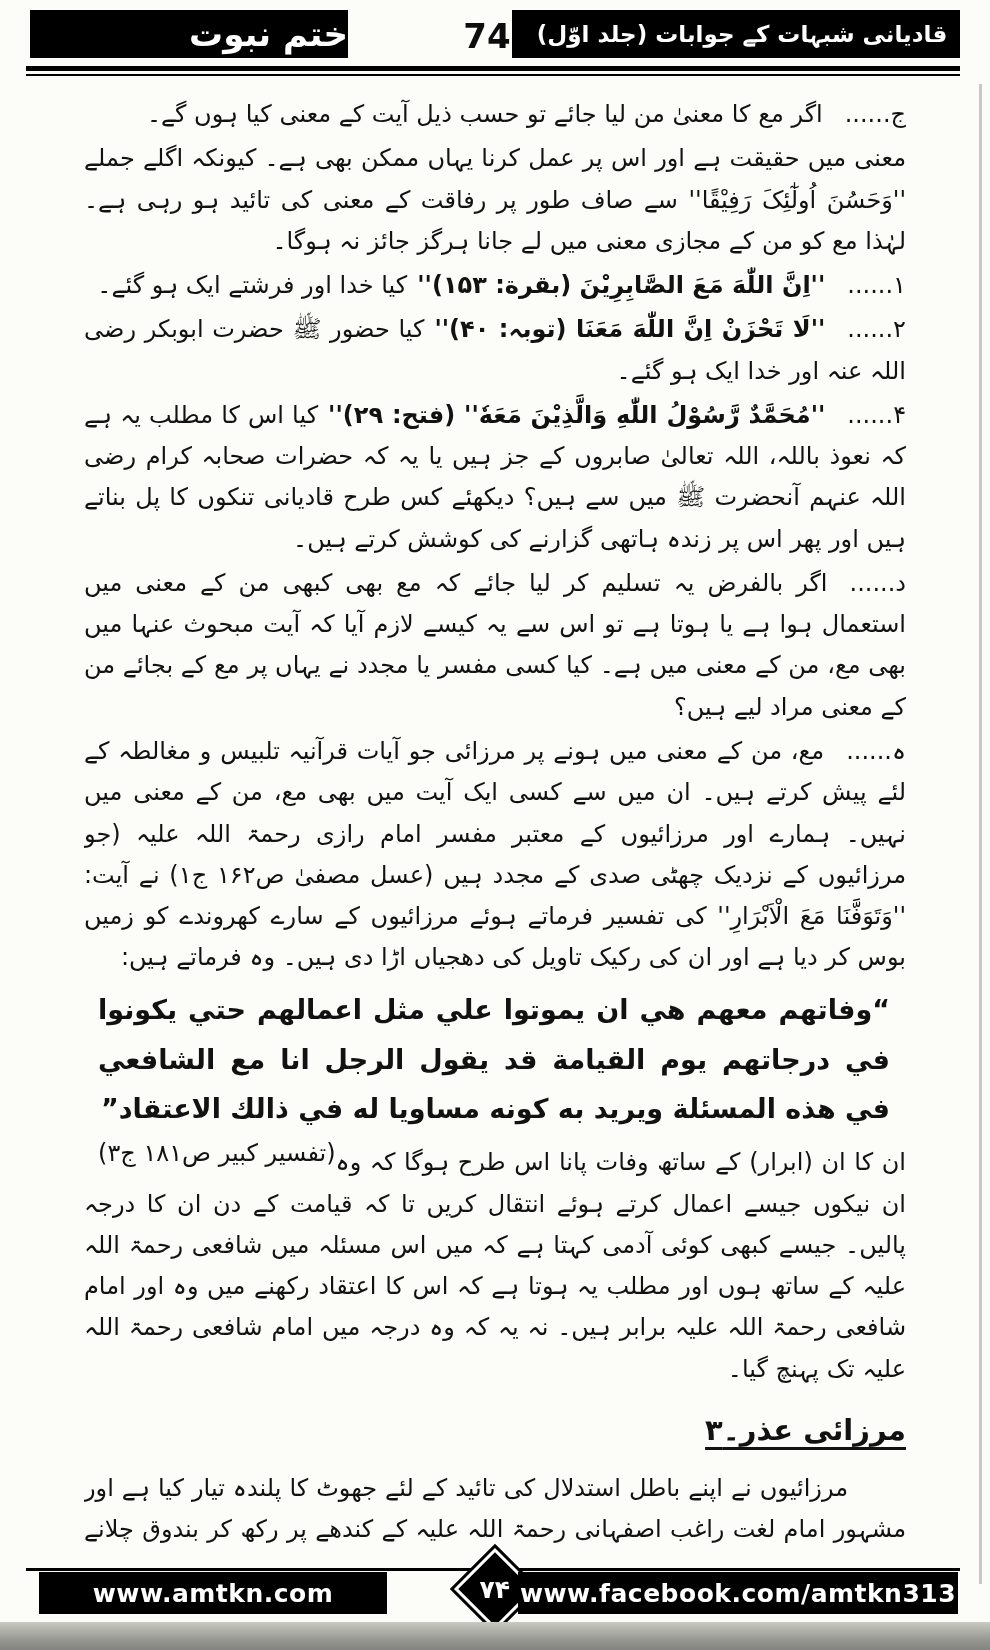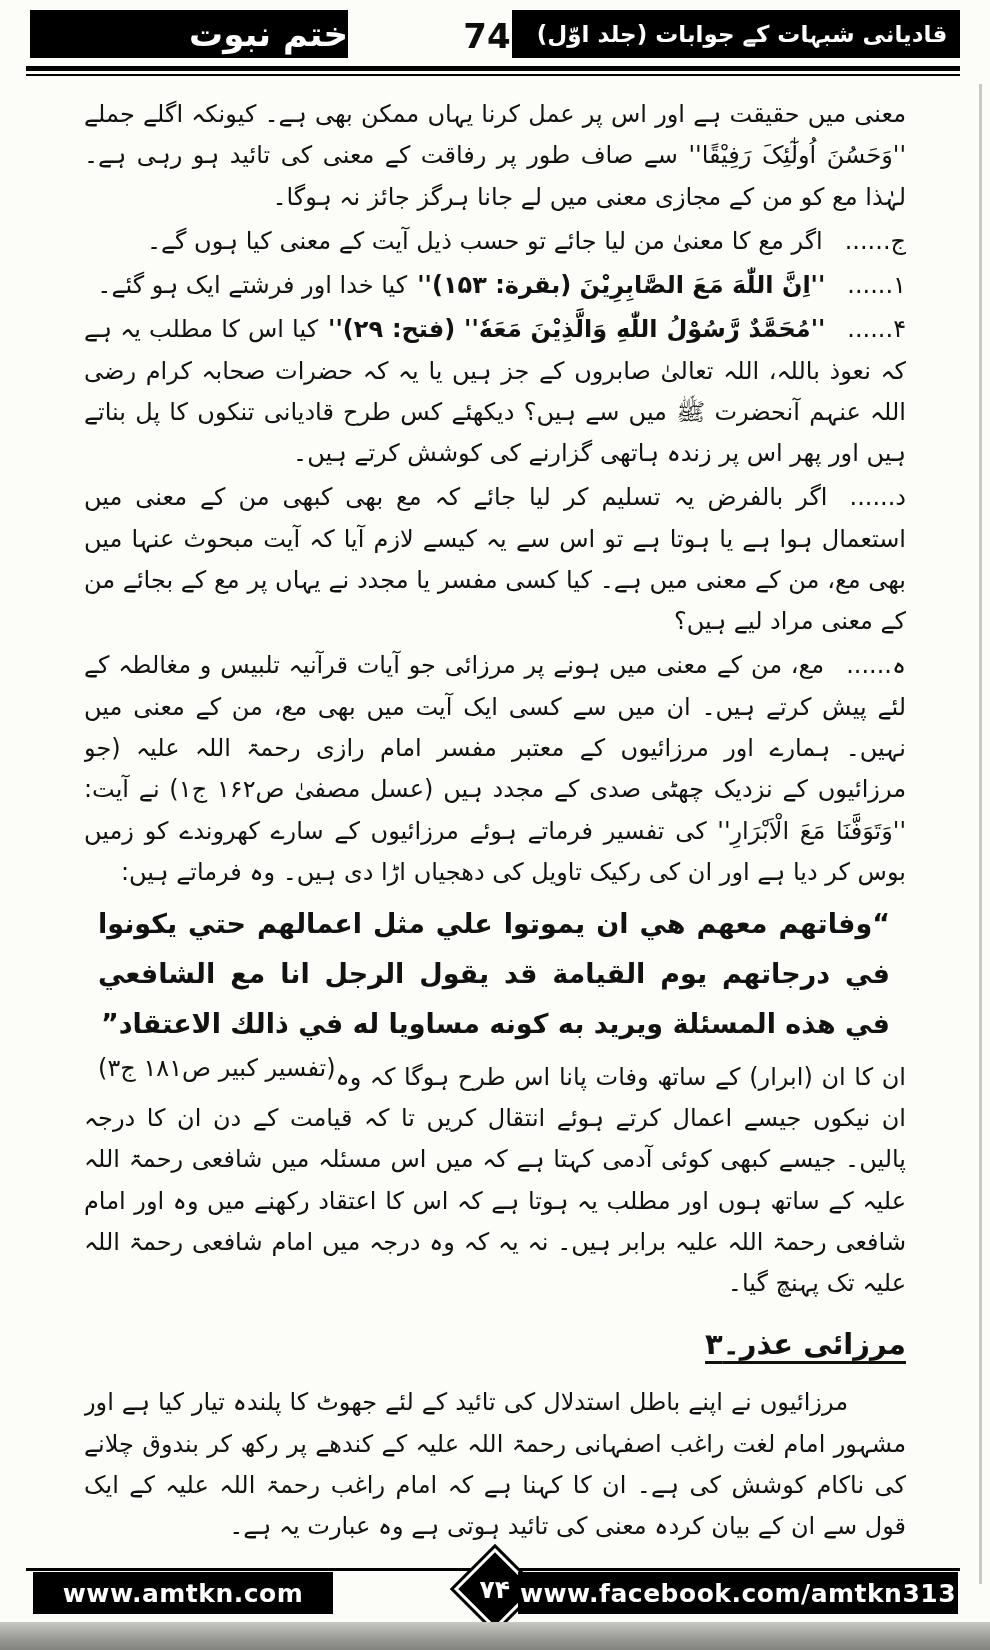--- a/index.html
+++ b/index.html
@@ -59,21 +59,21 @@
   }
 
   
   .footer { position:absolute; left:0; right:0; bottom:32px; height:52px; }
   .ftr-rule { position:absolute; top:2px; left:26px; right:30px; border-top:3px solid #000; }
   .ftr-bar {
     position:absolute; top:6px; height:42px; background:#000; color:#fff;
     display:flex; align-items:center; justify-content:center;
     font-weight:bold; font-size:25px; direction:ltr; letter-spacing:.5px;
   }
-  .ftr-bar.left  { left:33px;  width:300px; }
+  .ftr-bar.left  { left:39px;  width:348px; }
   .ftr-bar.right { right:32px; width:440px;text-align:right; }
   .diamond {
     position:absolute; left:50%; top:-6px; width:58px; height:58px;
     transform:translateX(-50%) rotate(45deg);
     background:#000; border:3px solid #fff; box-shadow:0 0 0 3px #000;
     display:flex; align-items:center; justify-content:center;
   }
   .diamond .num {
     transform:rotate(-45deg); color:#fff; font-size:25px; font-weight:bold;
   }
@@ -97,26 +97,27 @@
     </div>
     <div class="hdr-page-number">74</div>
     <div class="hdr-series-box">
       <span>ختم نبوت</span>
     </div>
   </div>
   <div class="hdr-rule"></div>
 
   <main class="body-text">
 
+    <p class="para item"><span class="marker">ج......</span><span>اگر مع کا معنیٰ من لیا جائے تو حسب ذیل آیت کے معنی کیا ہوں گے۔</span></p>
+
     <p class="para">معنی میں حقیقت ہے اور اس پر عمل کرنا یہاں ممکن بھی ہے۔ کیونکہ اگلے جملے ''وَحَسُنَ اُولٰٓئِکَ رَفِیْقًا'' سے صاف طور پر رفاقت کے معنی کی تائید ہو رہی ہے۔ لہٰذا مع کو من کے مجازی معنی میں لے جانا ہرگز جائز نہ ہوگا۔</p>
-
-    <p class="para item"><span class="marker">ج......</span><span>اگر مع کا معنیٰ من لیا جائے تو حسب ذیل آیت کے معنی کیا ہوں گے۔</span></p>
 
     <p class="para item"><span class="marker">۱......</span><span class="verse">''اِنَّ اللّٰهَ مَعَ الصَّابِرِیْنَ (بقرة: ۱۵۳)''</span><span>کیا خدا اور فرشتے ایک ہو گئے۔</span></p>
 
+    <p class="para item"><span class="marker">۲......</span><span class="verse">''لَا تَحْزَنْ اِنَّ اللّٰهَ مَعَنَا (توبہ: ۴۰)''</span><span>کیا حضور ﷺ حضرت ابوبکر رضی اللہ عنہ اور خدا ایک ہو گئے۔</span></p>
 
 
     <p class="para item"><span class="marker">۴......</span><span class="verse">''مُحَمَّدٌ رَّسُوْلُ اللّٰهِ وَالَّذِیْنَ مَعَهٗ'' (فتح: ۲۹)''</span><span>کیا اس کا مطلب یہ ہے کہ نعوذ باللہ، اللہ تعالیٰ صابروں کے جز ہیں یا یہ کہ حضرات صحابہ کرام رضی اللہ عنہم آنحضرت ﷺ میں سے ہیں؟ دیکھئے کس طرح قادیانی تنکوں کا پل بناتے ہیں اور پھر اس پر زندہ ہاتھی گزارنے کی کوشش کرتے ہیں۔</span></p>
 
     <p class="para item"><span class="marker">د......</span><span>اگر بالفرض یہ تسلیم کر لیا جائے کہ مع بھی کبھی من کے معنی میں استعمال ہوا ہے یا ہوتا ہے تو اس سے یہ کیسے لازم آیا کہ آیت مبحوث عنہا میں بھی مع، من کے معنی میں ہے۔ کیا کسی مفسر یا مجدد نے یہاں پر مع کے بجائے من کے معنی مراد لیے ہیں؟</span></p>
 
     <p class="para item"><span class="marker">ہ......</span><span>مع، من کے معنی میں ہونے پر مرزائی جو آیات قرآنیہ تلبیس و مغالطہ کے لئے پیش کرتے ہیں۔ ان میں سے کسی ایک آیت میں بھی مع، من کے معنی میں نہیں۔ ہمارے اور مرزائیوں کے معتبر مفسر امام رازی رحمۃ اللہ علیہ (جو مرزائیوں کے نزدیک چھٹی صدی کے مجدد ہیں (عسل مصفیٰ ص۱۶۲ ج۱) نے آیت: ''وَتَوَفَّنَا مَعَ الْاَبْرَارِ'' کی تفسیر فرماتے ہوئے مرزائیوں کے سارے کھروندے کو زمیں بوس کر دیا ہے اور ان کی رکیک تاویل کی دھجیاں اڑا دی ہیں۔ وہ فرماتے ہیں:</span></p>
 
     <div class="quote">
       <span>“وفاتهم معهم هي ان يموتوا علي مثل اعمالهم حتي يكونوا في درجاتهم يوم القيامة قد يقول الرجل انا مع الشافعي في هذه المسئلة ويريد به كونه مساويا له في ذالك الاعتقاد”</span>

